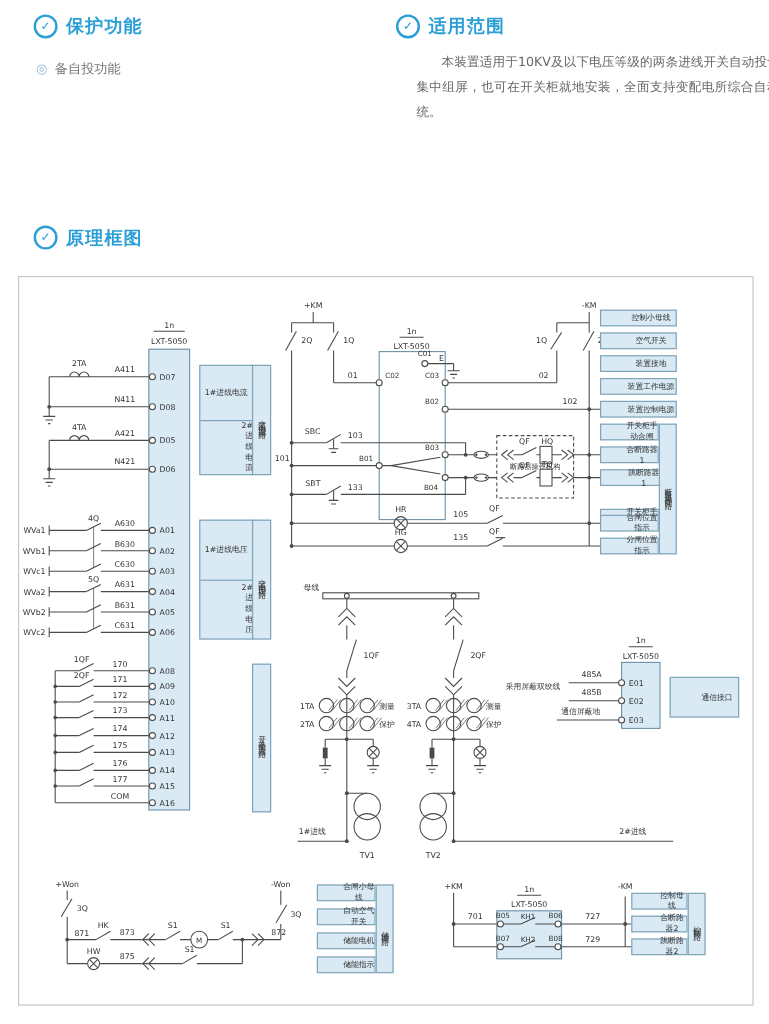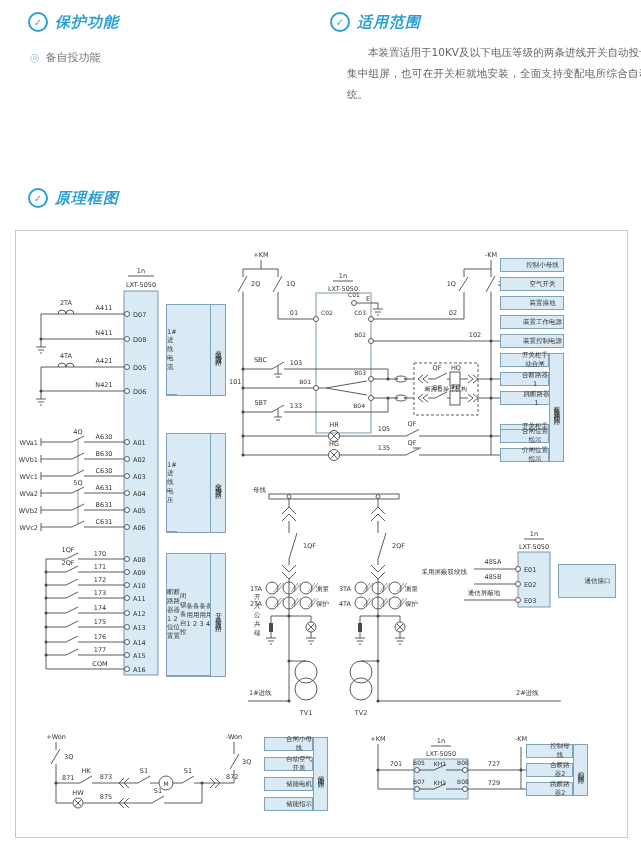--- a/index.html
+++ b/index.html
@@ -1,21 +1,21 @@
 <!DOCTYPE html>
 <html><head>
 <meta charset="utf-8">
 <style>
   html,body{margin:0;padding:0;background:#fff;}
   #page{position:relative;width:641px;height:853px;background:#fff;overflow:hidden;
         font-family:"DejaVu Sans","Liberation Sans",sans-serif;}
   .sect-head{position:absolute;display:flex;align-items:center;gap:7px;}
   .badge{width:16px;height:16px;border:2px solid #2a9fd6;border-radius:50%;color:#2a9fd6;
          font-size:10px;font-weight:bold;display:flex;align-items:center;justify-content:center;}
-  .sect-title{color:#2a9fd6;font-size:15px;font-weight:bold;letter-spacing:1px;font-style:italic;}
+  .sect-title{color:#2a9fd6;font-size:15px;font-weight:bold;letter-spacing:1px;}
   .bullet{position:absolute;display:flex;align-items:center;gap:6px;color:#777;font-size:11px;}
   .ring{color:#90b9cf;font-size:11px;}
   .para{position:absolute;font-size:10.5px;color:#666;line-height:21px;text-indent:2em;text-align:justify;margin-left:44px;}
   .diagram{position:absolute;left:15px;top:230px;width:611px;height:606px;border:1px solid #c9c9c9;background:#fff;}
   .diagram svg{position:absolute;left:0;top:0;}
   svg line, svg path, svg rect, svg circle, svg ellipse{stroke:#4a4a4a;fill:none;stroke-width:0.9;}
   svg .dash{stroke-dasharray:3,2;}
   svg .thin{stroke-width:0.6;}
   svg .dot{fill:#4a4a4a;stroke:none;}
   svg .fillel{fill:#4a4a4a;stroke:none;}
@@ -23,21 +23,21 @@
   svg .devbox{fill:#d9eaf5;stroke:#6a8fa5;}
   svg .devboxw{fill:#fff;stroke:#6a8fa5;}
   svg text{stroke:none;fill:#333;font-size:6.5px;font-family:"DejaVu Sans","Liberation Sans",sans-serif;}
   svg .tc{text-anchor:middle;}
   svg .te{text-anchor:end;}
   svg .sm{font-size:6px;}
   .bbox{position:absolute;background:#d9eaf5;border:1px solid #7fa3b8;box-sizing:border-box;
         display:flex;align-items:center;justify-content:center;font-size:6.5px;color:#333;text-align:center;padding-left:21px;}
   .vert{writing-mode:vertical-lr;text-orientation:upright;letter-spacing:2px;padding:2px 0;}
   .rowstack{position:absolute;background:#d9eaf5;border:1px solid #7fa3b8;box-sizing:border-box;
-        display:flex;flex-direction:row;}
+        display:flex;flex-direction:column;text-align:right;}
   .rowstack>div{flex:1;display:flex;align-items:center;justify-content:center;font-size:6.5px;color:#333;
         border-bottom:1px solid #7fa3b8;}
   .rowstack>div:last-child{border-bottom:none;padding-left:35px;}
   .note{position:absolute;font-size:8.5px;color:#444;}
 </style>
 </head>
 <body>
 
 <div id="page">
 
@@ -573,31 +573,20 @@
       <div>2#进线电流</div>
     </div>
     <div class="bbox vert" style="left:194px;top:73px;width:16px;height:92px">交流电流回路</div>
 
     <div class="rowstack" style="left:150px;top:202px;width:45px;height:100px">
       <div>1#进线电压</div>
       <div>2#进线电压</div>
     </div>
     <div class="bbox vert" style="left:194px;top:202px;width:16px;height:100px">交流电压回路</div>
 
-    <div class="rowstack" style="left:150px;top:322px;width:45px;height:124px">
-      <div>断路器1位置</div>
-      <div>断路器2位置</div>
-      <div>闭锁备自投</div>
-      <div>备用1</div>
-      <div>备用2</div>
-      <div>备用3</div>
-      <div>备用4</div>
-      <div>备用5</div>
-      <div>开入公共端</div>
-    </div>
     <div class="bbox vert" style="left:194px;top:322px;width:16px;height:124px">开入量输入回路</div>
 
 
     <div class="bbox" style="left:484px;top:27px;width:64px;height:14px">控制小母线</div>
     <div class="bbox" style="left:484px;top:46px;width:64px;height:14px">空气开关</div>
     <div class="bbox" style="left:484px;top:65px;width:64px;height:14px">装置接地</div>
     <div class="bbox" style="left:484px;top:84px;width:64px;height:14px">装置工作电源</div>
     <div class="bbox" style="left:484px;top:103px;width:64px;height:14px">装置控制电源</div>
     <div class="bbox" style="left:484px;top:122px;width:49px;height:14px">开关柜手动合闸</div>
     <div class="bbox" style="left:484px;top:141px;width:49px;height:14px">合断路器1</div>

